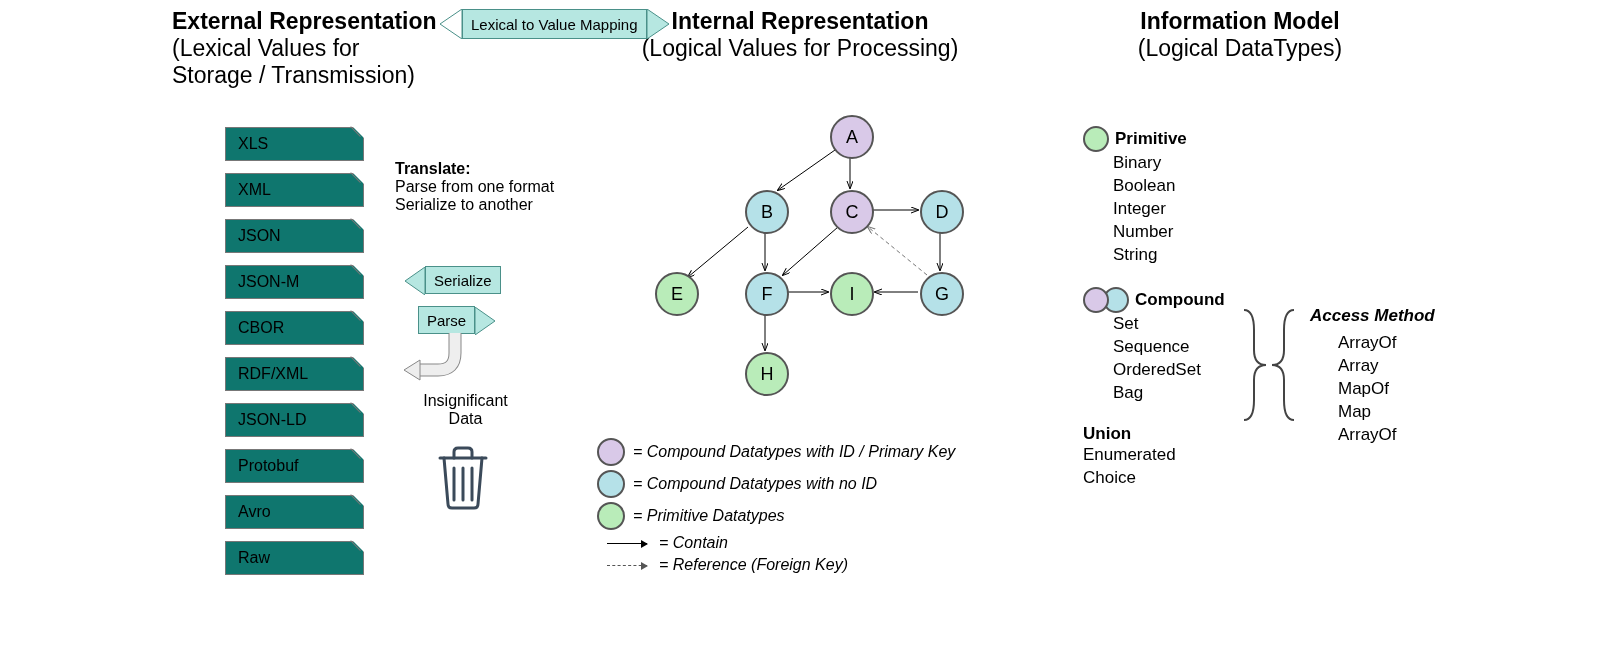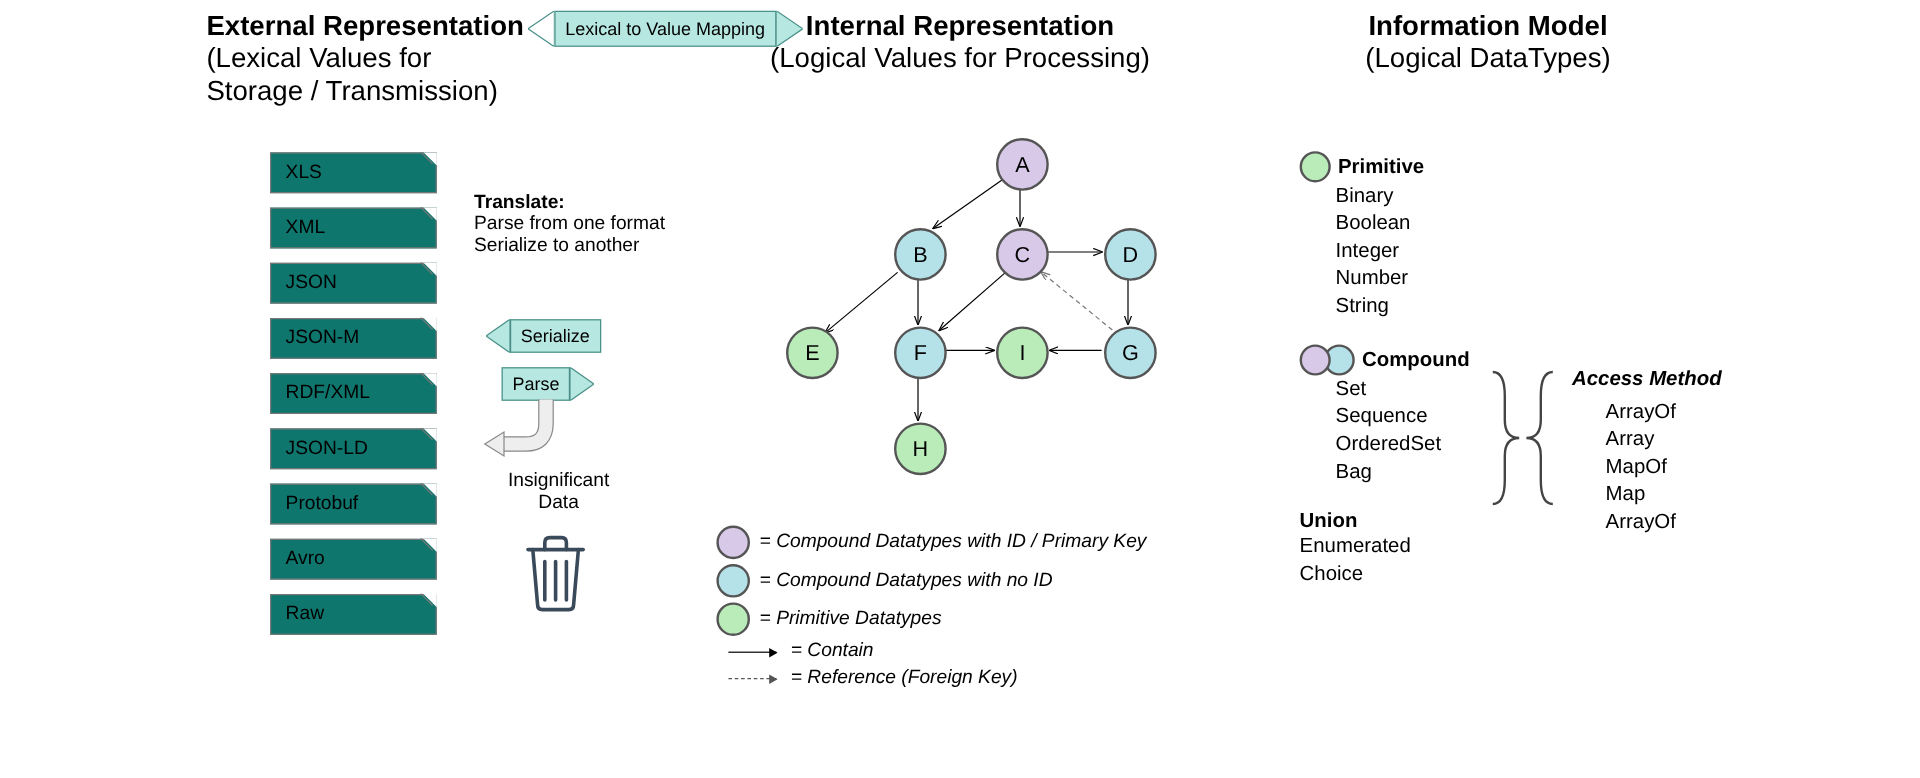--- a/index.html
+++ b/index.html
@@ -91,20 +91,21 @@
           <polygon points="0,0 0,30 22,15" fill="#b6e7e1" stroke="#4a9089" stroke-width="1"></polygon>
         </svg>
     </span>
   </div>
 
   <div class="formats">
     <div class="fmt">XLS</div>
     <div class="fmt">XML</div>
     <div class="fmt">JSON</div>
     <div class="fmt">JSON-M</div>
+    <div class="fmt">CBOR</div>
     <div class="fmt">RDF/XML</div>
     <div class="fmt">JSON-LD</div>
     <div class="fmt">Protobuf</div>
     <div class="fmt">Avro</div>
     <div class="fmt">Raw</div>
   </div>
 
   <div class="translate">
     <b>Translate:</b><br>
     <span>Parse from one format</span><br>

